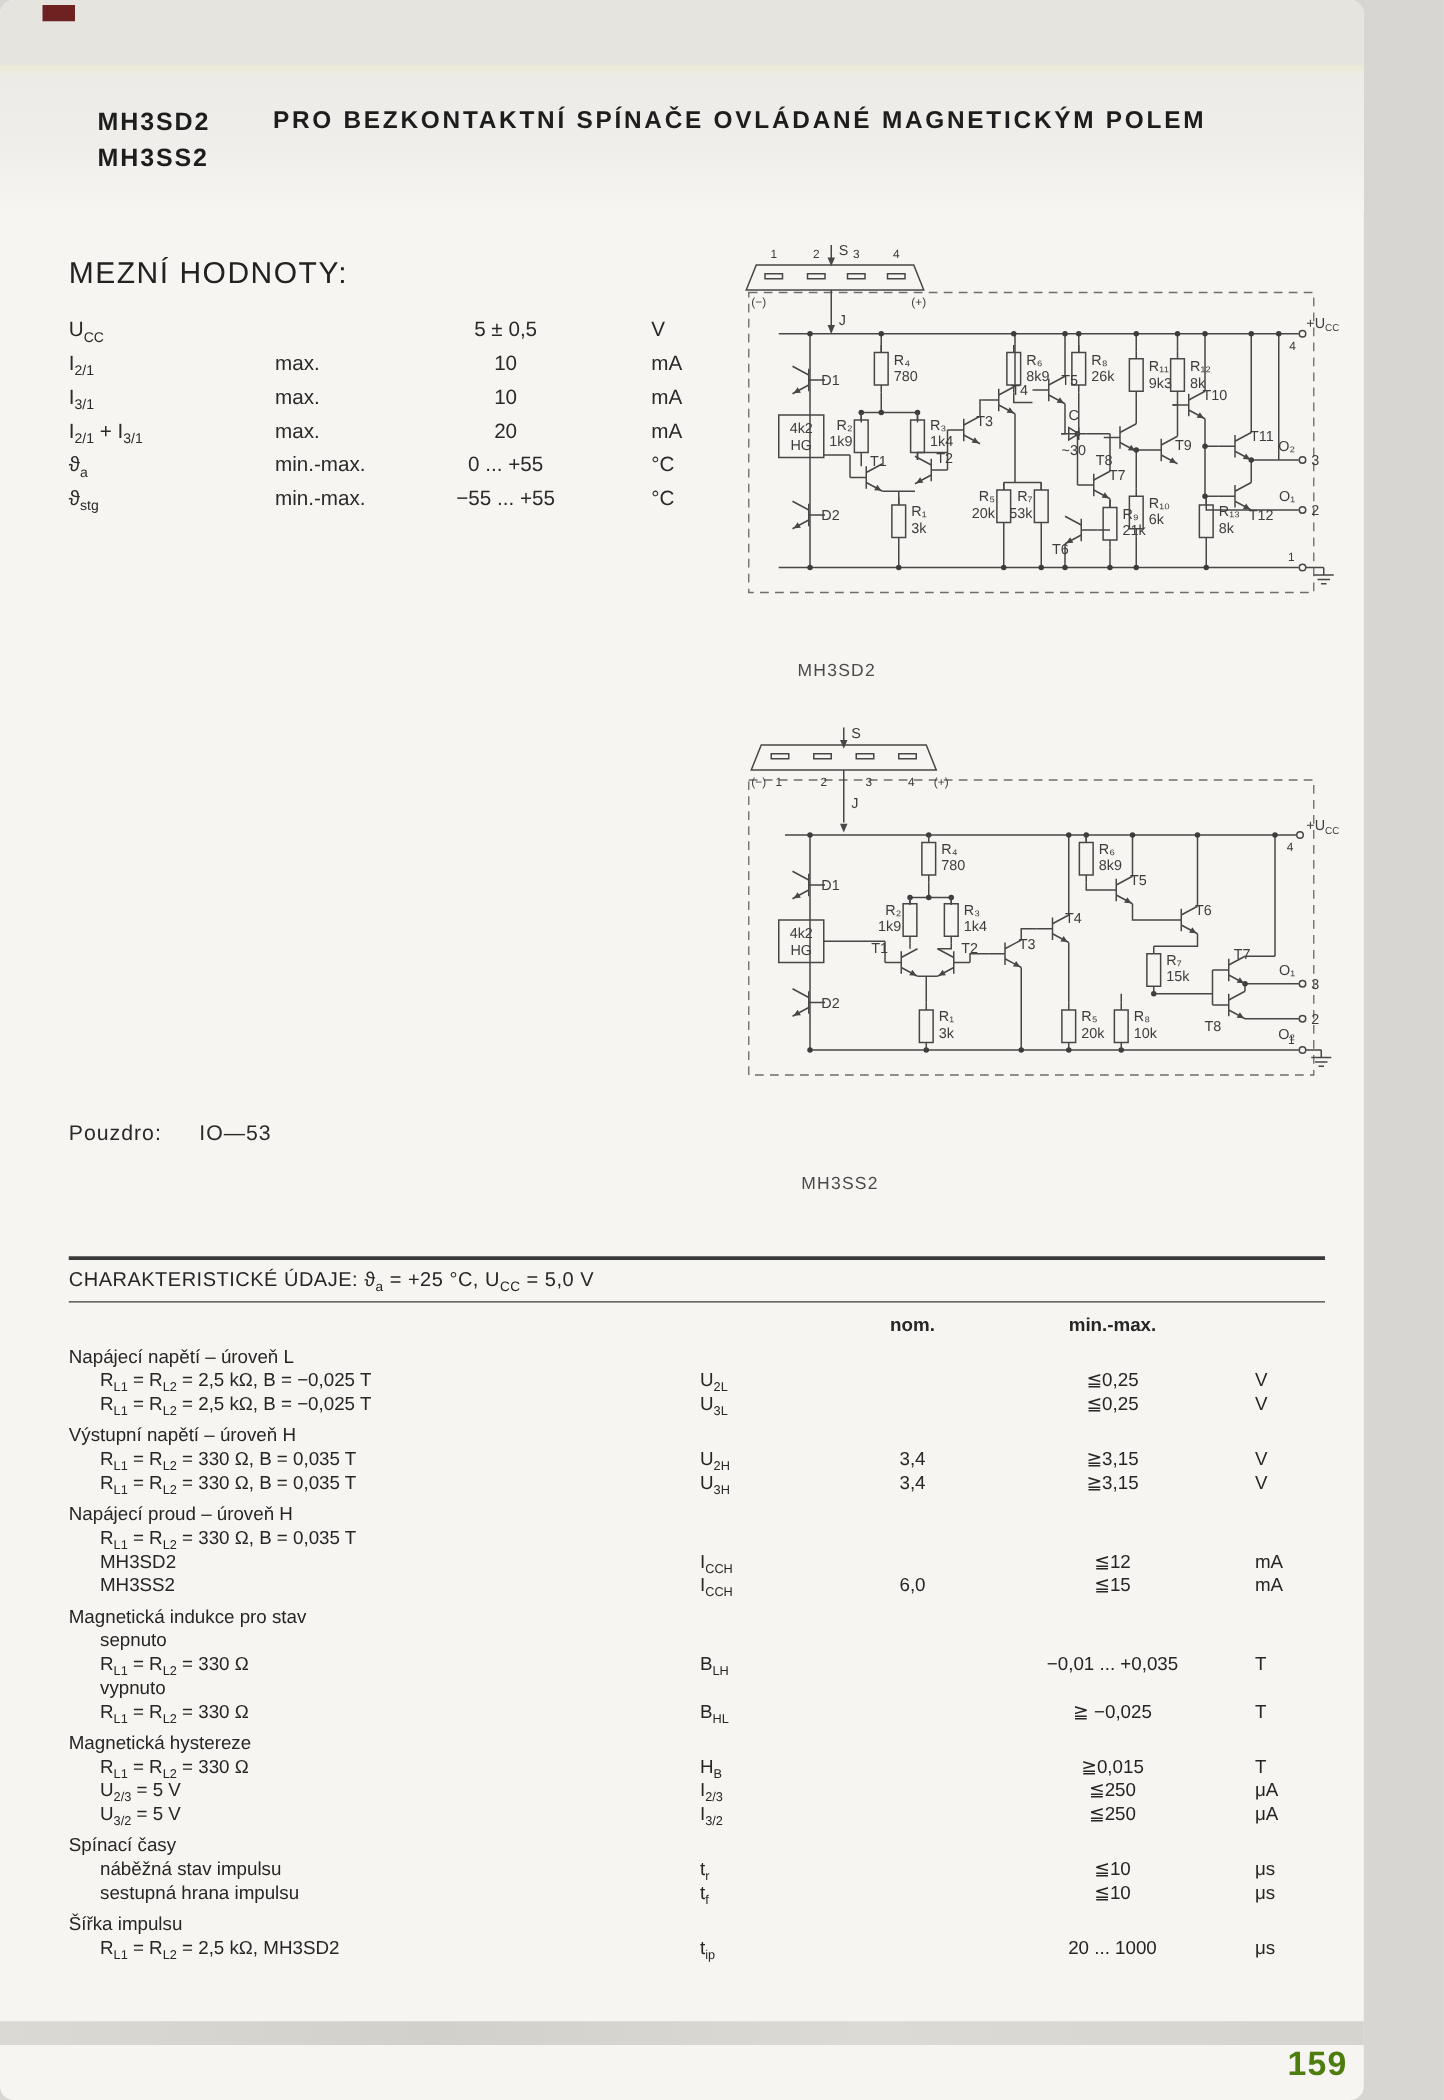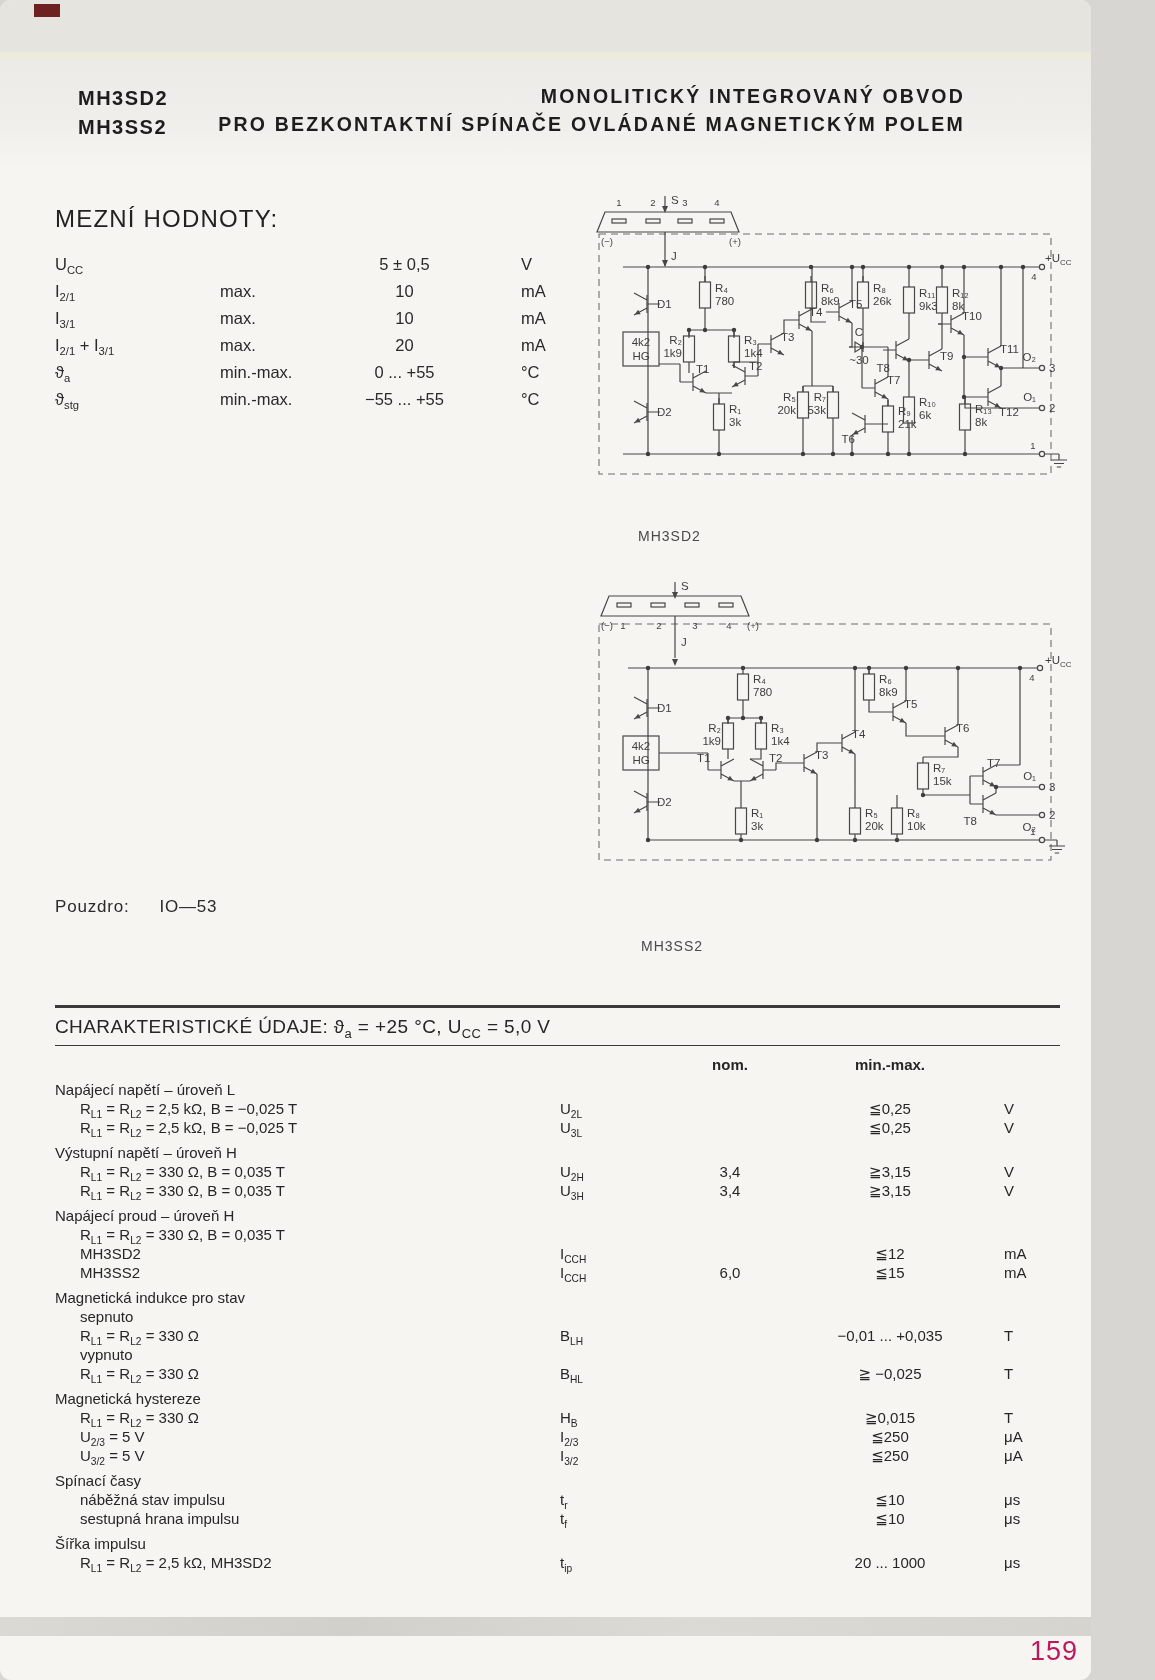--- a/index.html
+++ b/index.html
@@ -41,48 +41,47 @@
   .pn{font-size:9.5px;text-anchor:middle;}
   .w{fill:none;stroke:#474747;stroke-width:1.2px;}
   .dash{fill:none;stroke:#6e6e6e;stroke-width:1.1px;stroke-dasharray:7 5;}
   .dot{fill:#3c3c3c;}
   .pin{fill:#f7f5f1;stroke:#474747;stroke-width:1.2px;}
   .arr{fill:#474747;stroke:none;}
   
   .chars{position:absolute;left:55px;top:1005px;width:1005px;font-size:15px;color:#262626;}
   .rule-thick{border-top:3px solid #3a3a3a;}
   .rule-thin{border-top:1.5px solid #3a3a3a;margin-top:7px;}
-  .chead-title{margin-top:8px;font-size:19px;letter-spacing:.4px;}
+  .chead-title{margin-top:8px;font-size:16px;letter-spacing:.4px;}
   .chead{display:grid;grid-template-columns:505px 110px 120px 200px 70px;
          font-weight:bold;line-height:19px;margin-top:9px;}
   .crow,{display:grid;}
   .crow{display:grid;grid-template-columns:505px 110px 120px 200px 70px;line-height:19px;height:19px;}
   .csec-title{margin-top:6px;line-height:19px;}
   .ccond{padding-left:25px;white-space:nowrap;}
   .cnom{text-align:center;}
   .cmm{text-align:center;}
   .cunit{padding-left:14px;}
-  .pageno{position:absolute;left:1030px;top:1636px;font-size:27px;color:#be185d;letter-spacing:1px;}
+  .pageno{position:absolute;left:1030px;top:1636px;font-size:27px;color:#4d7c0f;letter-spacing:1px;font-weight:bold;}
 </style>
 </head>
 <body>
 
 <div class="page">
 
   <div class="art-top"></div>
   <div class="art-top2"></div>
   <div class="reg-mark"></div>
   <div class="art-bottom"></div>
 
   <div class="partnos">
     <div>MH3SD2</div>
     <div>MH3SS2</div>
   </div>
   <div class="doctitle">
-    <div>MONOLITICKÝ INTEGROVANÝ OBVOD</div>
     <div>PRO BEZKONTAKTNÍ SPÍNAČE OVLÁDANÉ MAGNETICKÝM POLEM</div>
   </div>
 
   <div class="limits">
     <div class="limits-heading">MEZNÍ HODNOTY:</div>
     <div id="limits-rows">
         <div class="lrow">
           <div class="lsym">U<sub>CC</sub></div>
           <div class="lcond"></div>
           <div class="lval">5 ± 0,5</div>

